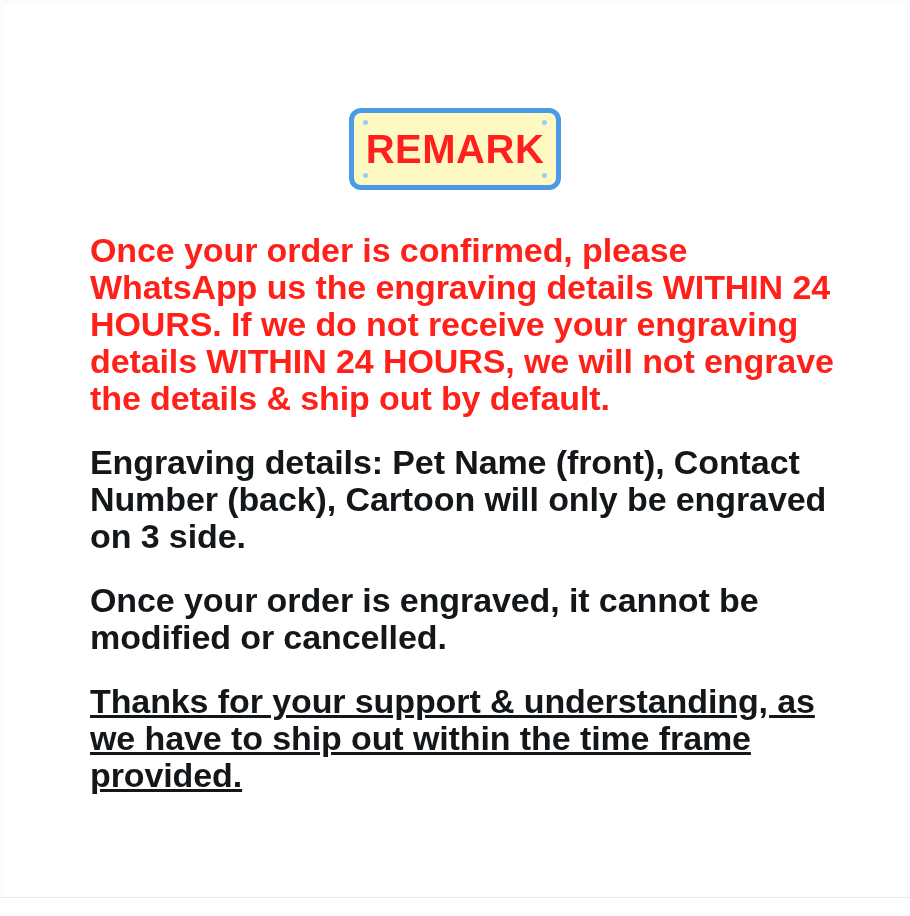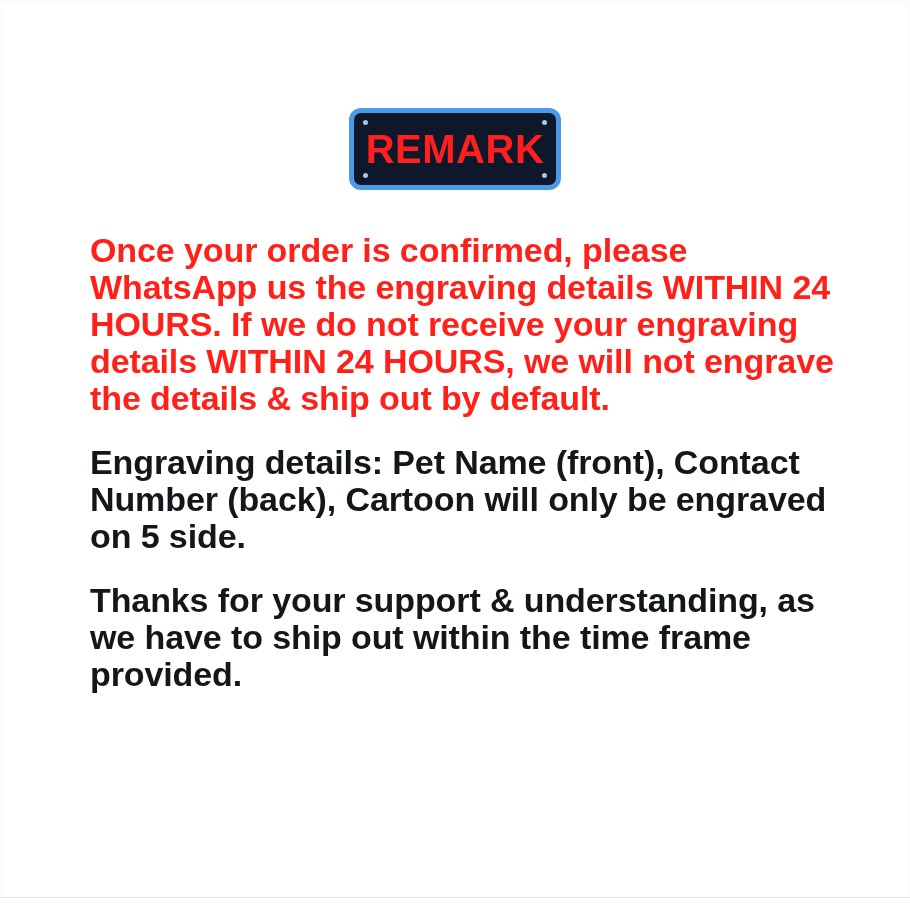--- a/index.html
+++ b/index.html
@@ -70,21 +70,21 @@
   .badge {
     position: relative;
     width: 212px;
     height: 82px;
     border: 5px solid #4a9ae8;
     border-radius: 12px;
     box-sizing: border-box;
     display: flex;
     align-items: center;
     justify-content: center;
-    background: #0f172a;
+    background: #fef9c3;
   }
   .badge-text {
     color: #ff1f1f;
     font-size: 40px;
     font-weight: 700;
     letter-spacing: 0.5px;
     line-height: 1;
     font-family: "Liberation Sans", sans-serif;
   }
   .screw {
@@ -113,20 +113,21 @@
     letter-spacing: -0.1px;
     margin: 0 0 27px 0;
     color: #14171a;
     font-family: "Liberation Sans", sans-serif;
   }
   .para.alert {
     color: #ff2119;
   }
   .para:last-child {
     margin-bottom: 8px;
+    text-decoration: underline;
   }
 </style>
 </head>
 <body>
 
 <div class="page">
 
   <div class="edge-top"></div>
   <div class="edge-left"></div>
   <div class="edge-right"></div>
@@ -136,20 +137,21 @@
       <span class="screw tl"></span>
       <span class="screw tr"></span>
       <span class="screw bl"></span>
       <span class="screw br"></span>
       <span class="badge-text">REMARK</span>
     </div>
   </div>
 
   <div class="content">
     <p class="para alert">Once your order is confirmed, please WhatsApp us the engraving details WITHIN 24 HOURS. If we do not receive your engraving details WITHIN 24 HOURS, we will not engrave the details &amp; ship out by default.</p>
-    <p class="para">Engraving details: Pet Name (front), Contact Number (back), Cartoon will only be engraved on 5 side.</p>
+    <p class="para">Engraving details: Pet Name (front), Contact Number (back), Cartoon will only be engraved on 3 side.</p>
+    <p class="para">Once your order is engraved, it cannot be modified or cancelled.</p>
     <p class="para">Thanks for your support &amp; understanding, as we have to ship out within the time frame provided.</p>
   </div>
 
   <div class="footer-rule"></div>
   <div class="footer-strip"></div>
 
 </div>
 
 </body></html>

